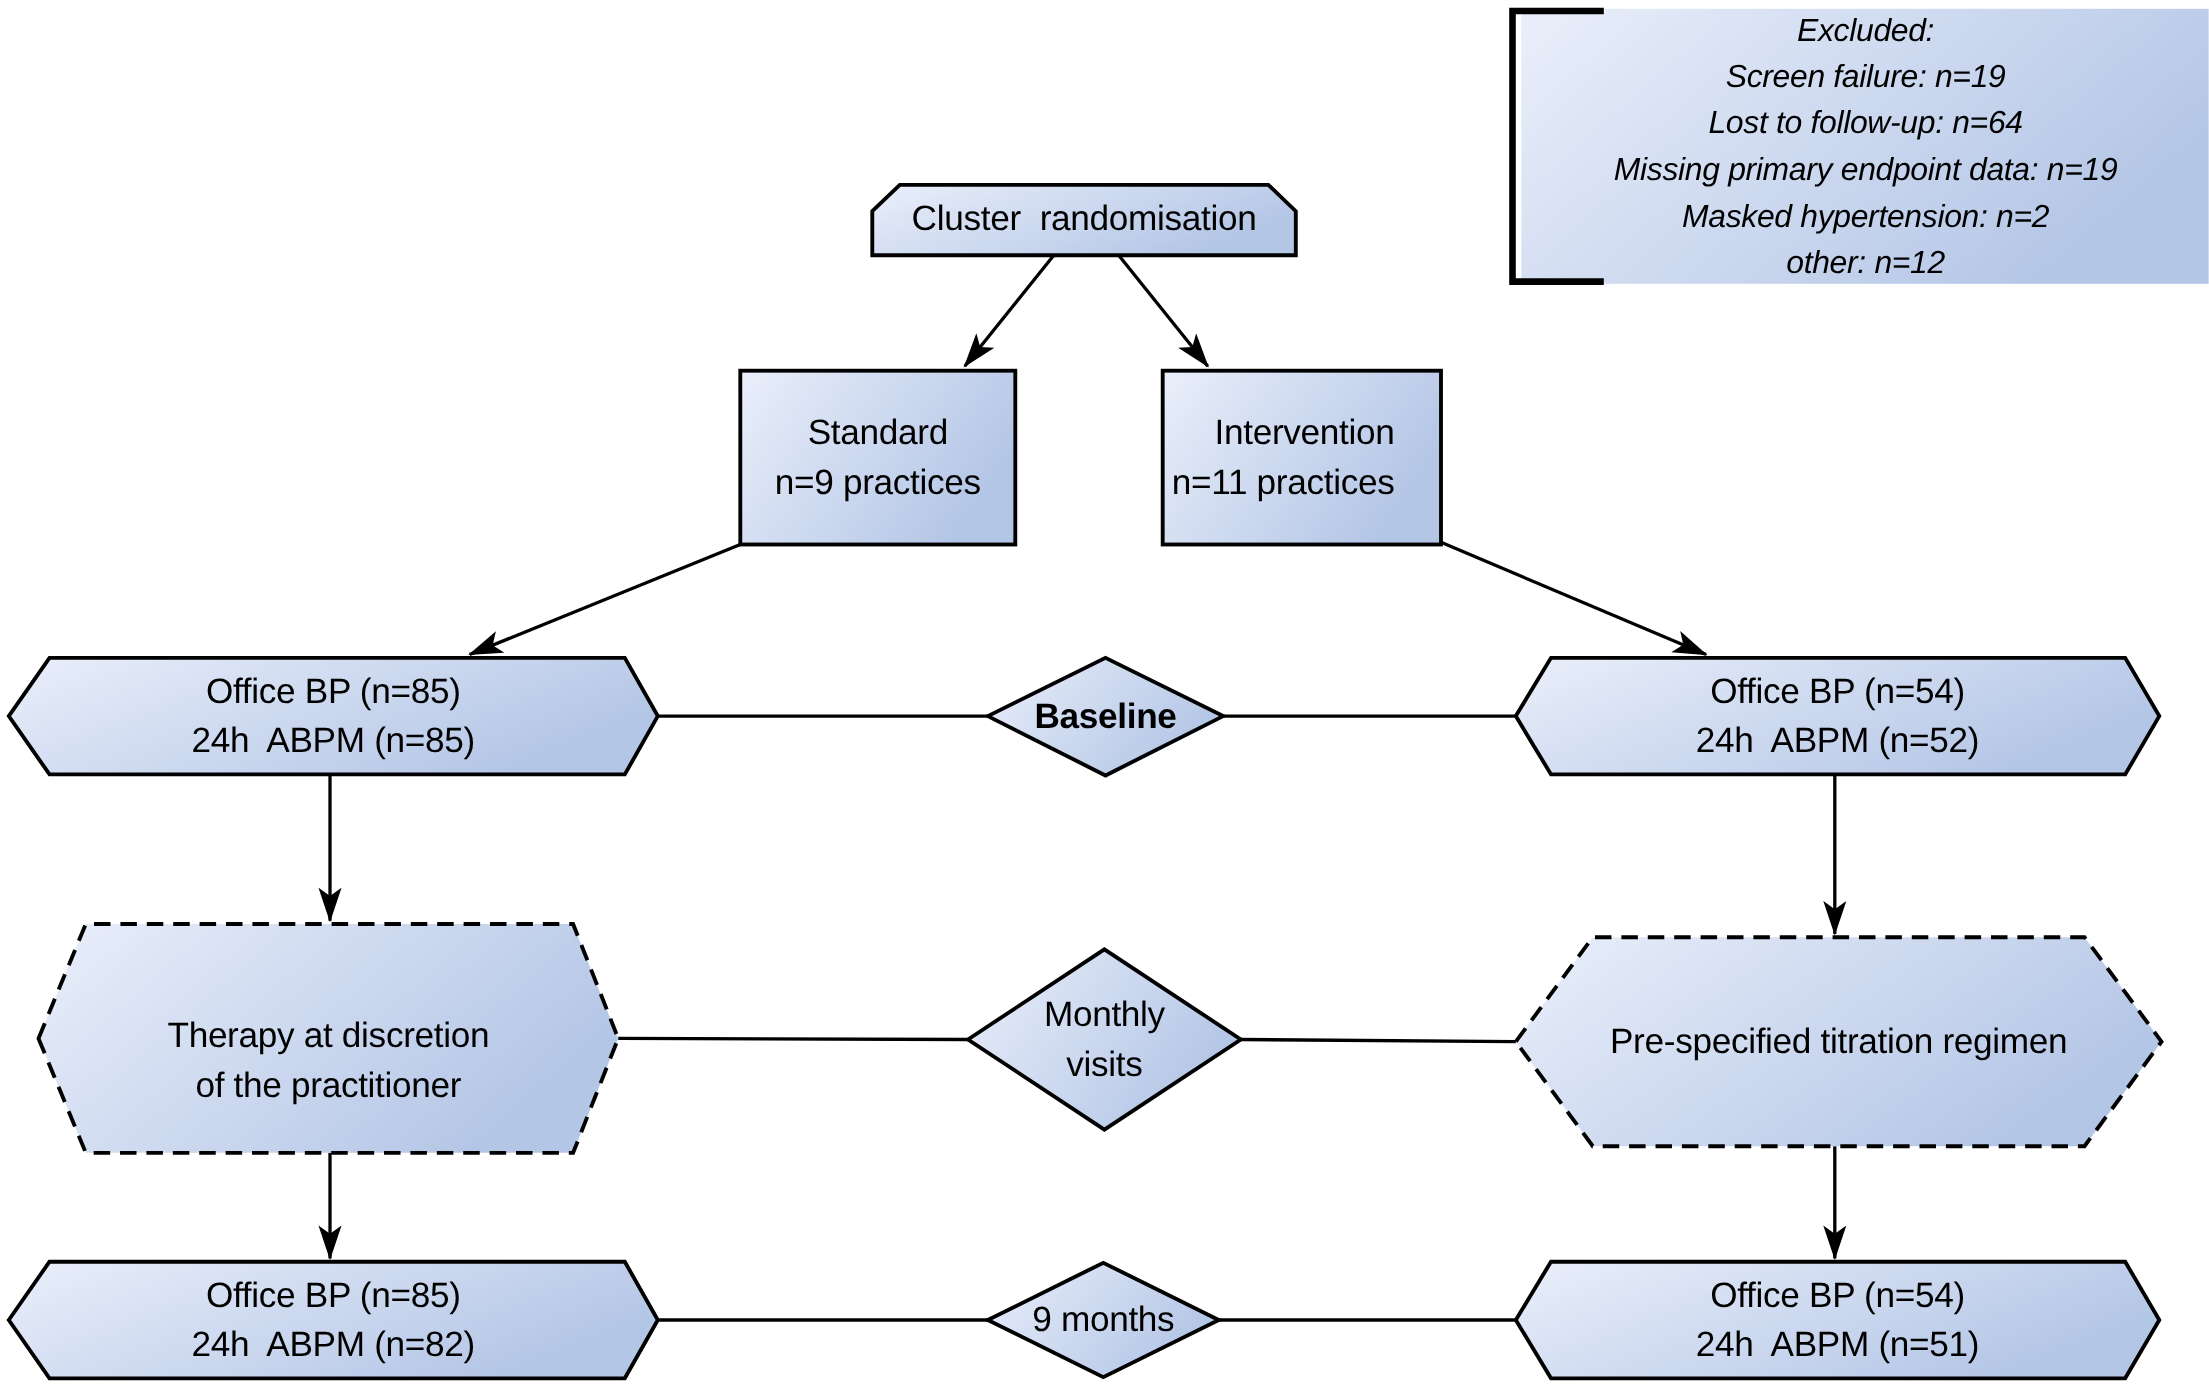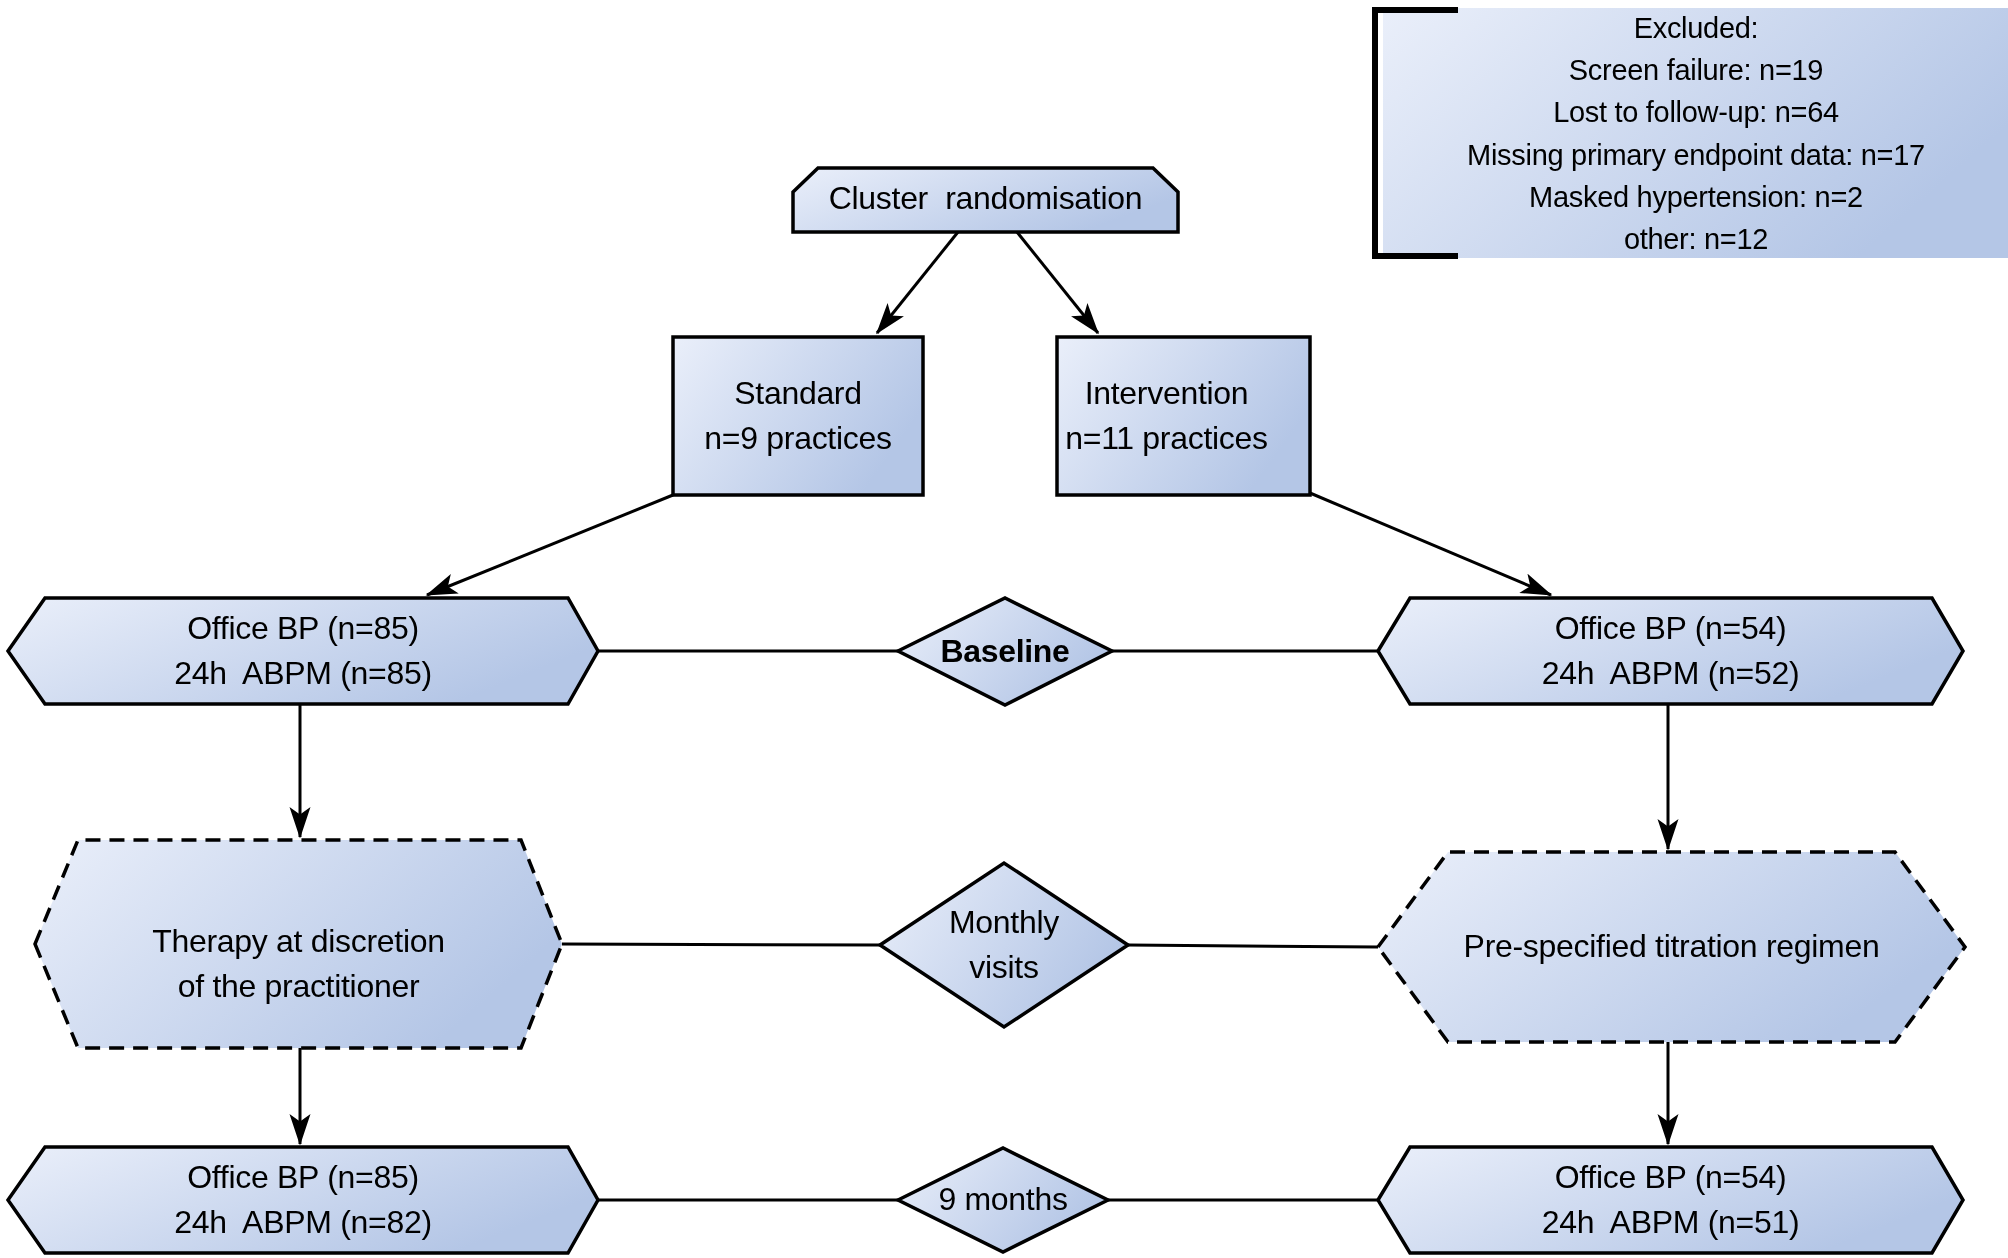--- a/index.html
+++ b/index.html
@@ -18,21 +18,21 @@
     text-align:center;
     white-space:pre-wrap;
     font-size:32px;line-height:1.42;
     letter-spacing:-0.3px;
     color:#000;
     pointer-events:none;
   }
   .excluded-text{
     position:absolute;left:1390px;top:11px;width:612px;height:246px;
     display:flex;flex-direction:column;justify-content:space-between;
-    text-align:center;font-size:29px;line-height:35px;letter-spacing:-0.3px;
+    text-align:center;font-size:29px;line-height:35px;letter-spacing:-0.3px;font-style:italic;
   }
 </style>
 </head>
 <body>
 
 <div class="stage">
 
   <svg class="layer" width="2008" height="1258" viewBox="0 0 2008 1258">
     <defs>
       <linearGradient id="nodeFill" x1="0" y1="0" x2="1" y2="0.45">
@@ -84,21 +84,21 @@
       <polygon points="898,1200 1003,1148 1108,1200 1003,1252"></polygon>
       <polygon points="1378,1200 1410,1147 1932,1147 1963,1200 1932,1253 1410,1253"></polygon>
     </g>
   </svg>
 
   <div class="lbl" style="left:793px;top:168px;width:385px;height:62px;border-radius:16px;">Cluster  randomisation</div>
 
   <div class="lbl" style="left:673px;top:337px;width:250px;height:158px;">Standard
 n=9 practices</div>
 
-  <div class="lbl" style="left:1057px;top:337px;width:219px;height:158px;">Intervention
+  <div class="lbl" style="left:1057px;top:337px;width:219px;height:158px;text-align:right;">Intervention
 n=11 practices</div>
 
   <div class="lbl" style="left:8px;top:598px;width:590px;height:106px;">Office BP (n=85)
 24h  ABPM (n=85)</div>
 
   <div class="lbl" style="left:898px;top:598px;width:214px;height:107px;font-weight:bold;">Baseline</div>
 
   <div class="lbl" style="left:1378px;top:598px;width:585px;height:106px;">Office BP (n=54)
 24h  ABPM (n=52)</div>
 
@@ -115,18 +115,18 @@
 
   <div class="lbl" style="left:898px;top:1148px;width:210px;height:104px;">9 months</div>
 
   <div class="lbl" style="left:1378px;top:1147px;width:585px;height:106px;">Office BP (n=54)
 24h  ABPM (n=51)</div>
 
   <div class="excluded-text">
     <div>Excluded:</div>
     <div>Screen failure: n=19</div>
     <div>Lost to follow-up: n=64</div>
-    <div>Missing primary endpoint data: n=17</div>
+    <div>Missing primary endpoint data: n=19</div>
     <div>Masked hypertension: n=2</div>
     <div>other: n=12</div>
   </div>
 
 </div>
 
 </body></html>

